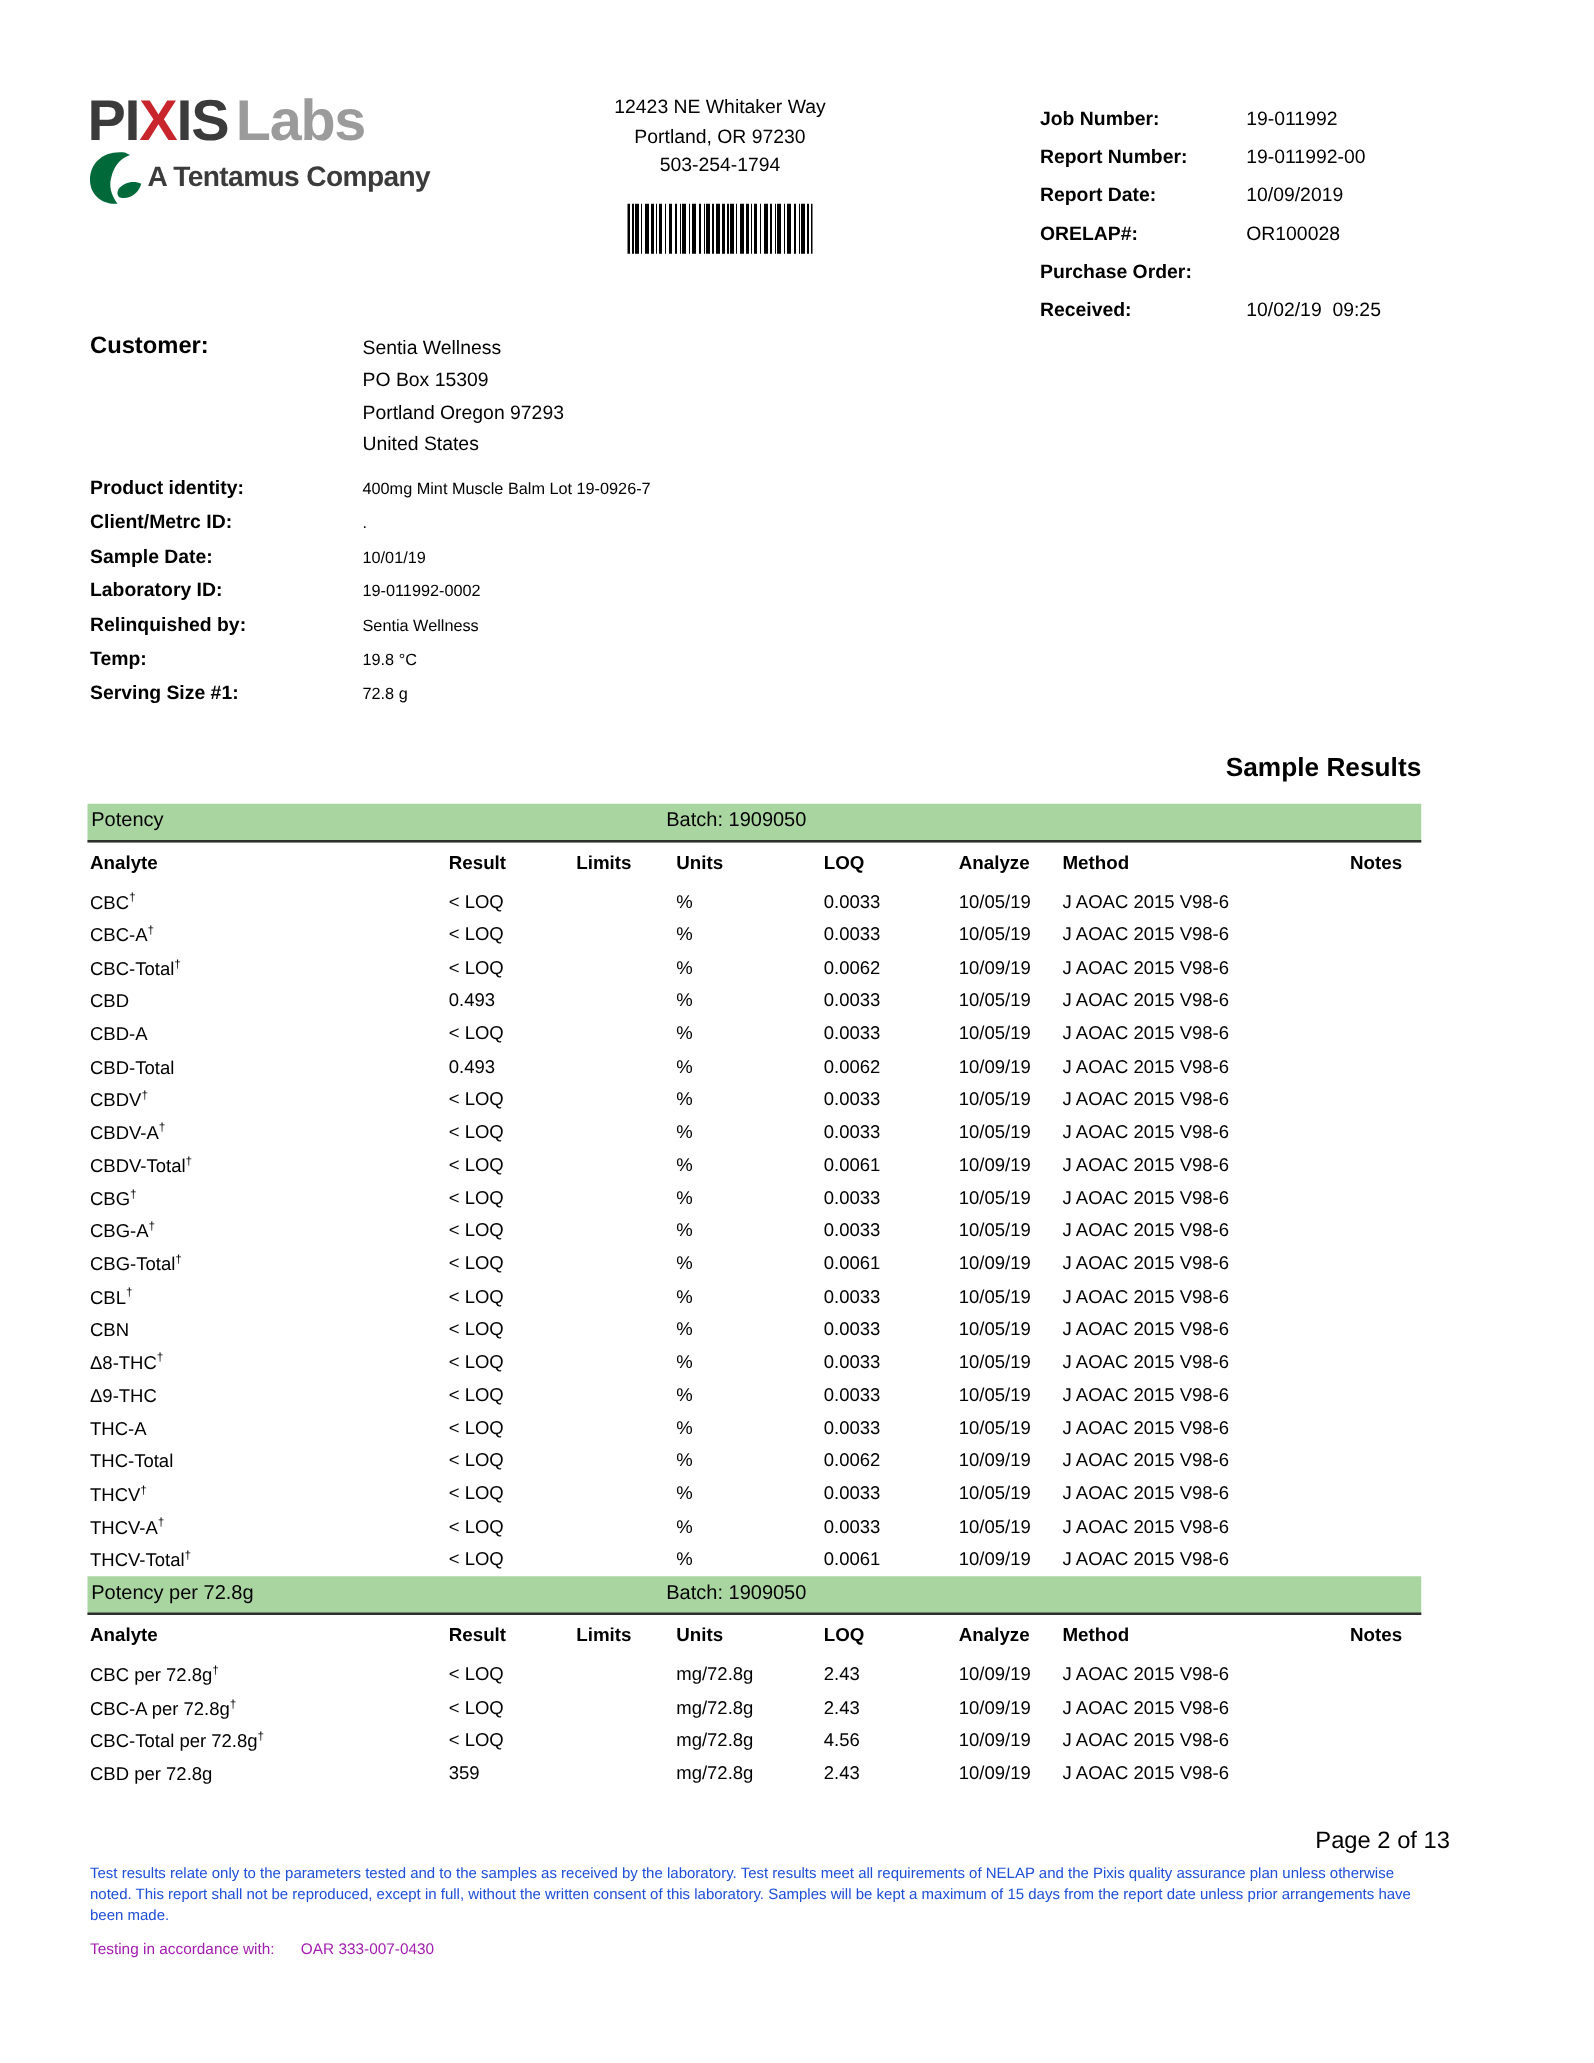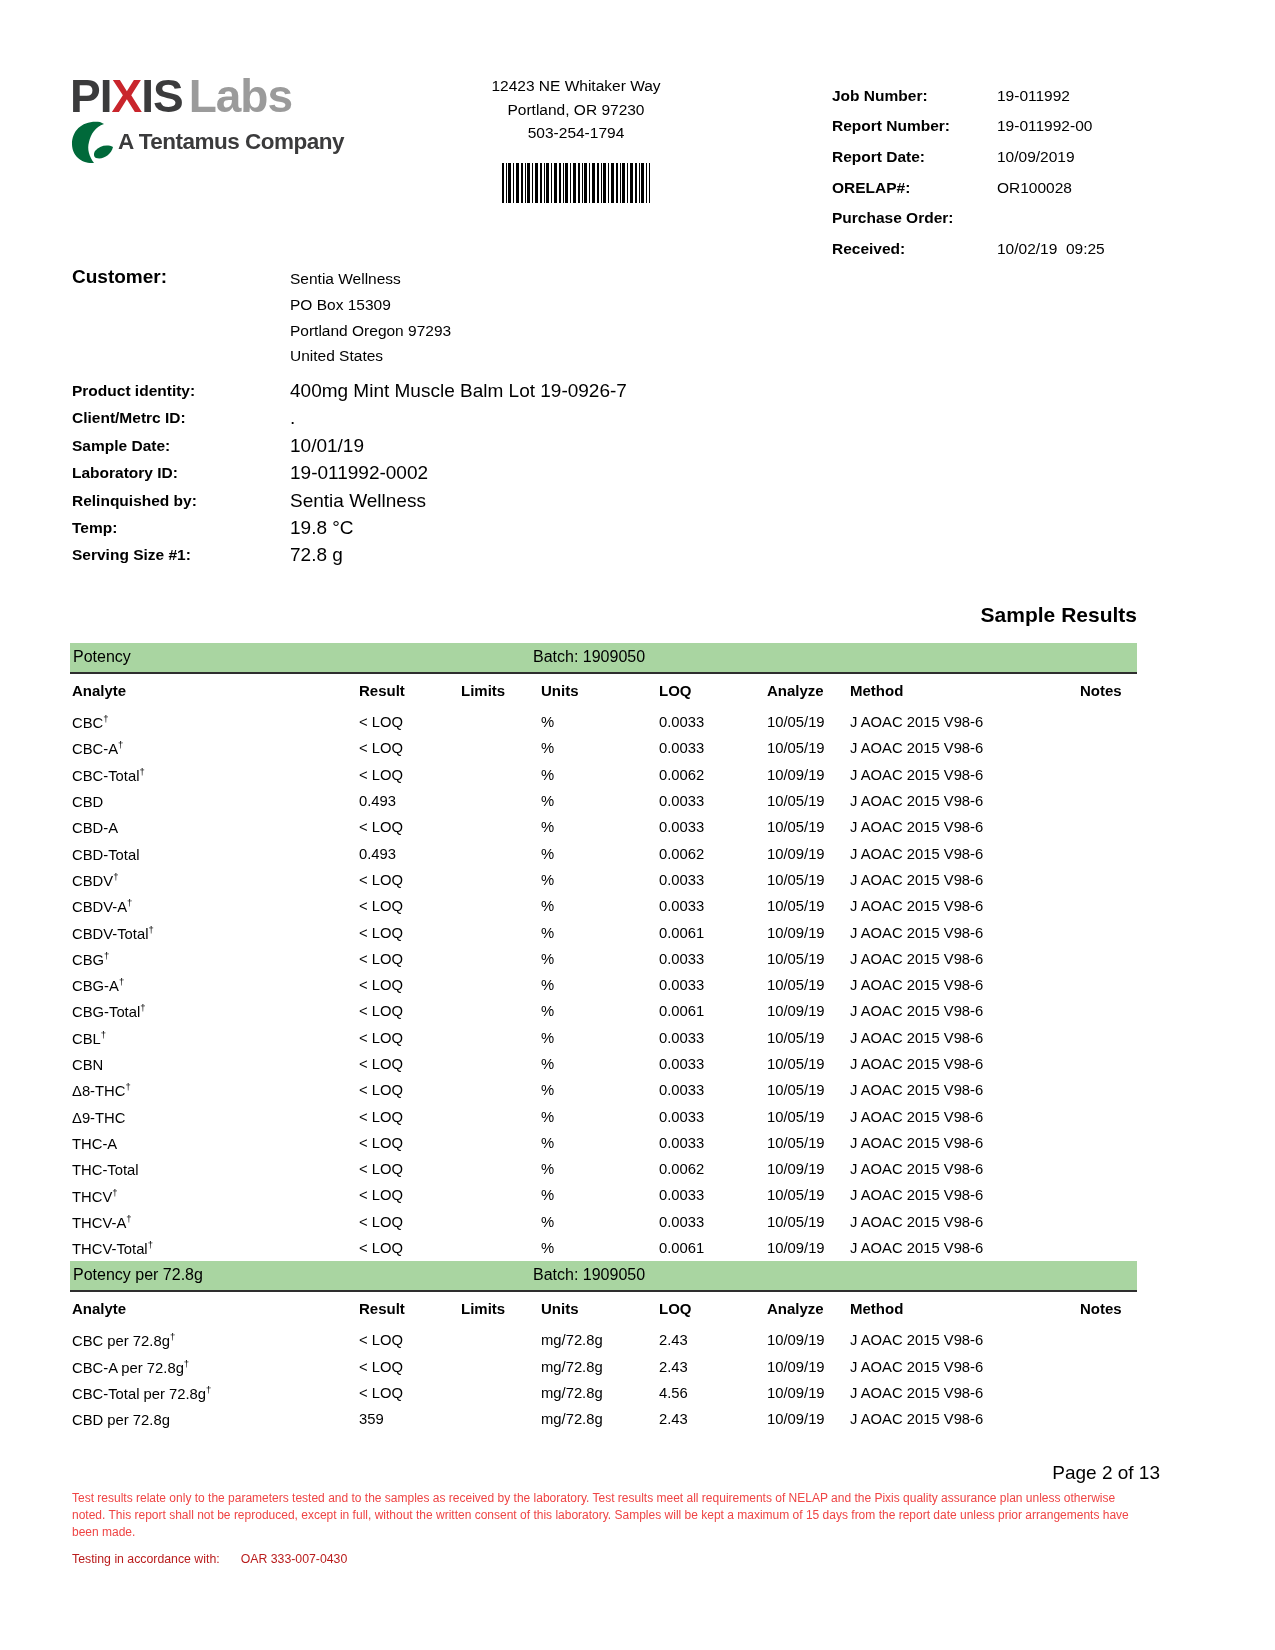--- a/index.html
+++ b/index.html
@@ -29,41 +29,41 @@
   .ri-row { display:flex; height:30.7px; align-items:flex-end;margin-left:47px; }
   .ri-label { width:165px; font-weight:bold; font-size:15.5px; flex:none; }
   .ri-value { font-size:15.5px; white-space:pre; }
   
   .customer { position:absolute; left:72px; top:266px; display:flex; }
   .cust-label { width:218px; font-weight:bold; font-size:19px; flex:none; }
   .cust-lines { font-size:15.5px; line-height:25.8px; }
   .sample-info { position:absolute; left:72px; top:377px; }
   .si-row { display:flex; line-height:27.4px; }
   .si-label { width:218px; font-weight:bold; font-size:15.5px; flex:none; }
-  .si-value { font-size:19px; }
+  .si-value { font-size:13px; }
   
   .results { position:absolute; left:70px; top:602px; width:1067px; }
   .section-title { text-align:right; font-size:21px; font-weight:bold; line-height:25px;
                    margin:0 0 16px 0; }
   .band { position:relative; background:#a9d5a1; height:29px;
           border-bottom:2px solid #2e2e2e; }
   .band-title { position:absolute; left:3px; top:5px; font-size:16px; }
   .band-batch { position:absolute; left:463px; top:5px; font-size:16px; }
   .results-table { width:1067px; border-collapse:collapse; table-layout:fixed; }
   .results-table th { text-align:left; font-weight:bold; font-size:15px;
                       padding:8px 0 10px 0; }
   .results-table td { font-size:14.8px; height:26.3px; padding:0; vertical-align:middle;
                       overflow:hidden; white-space:nowrap; }
   .c-analyte { padding-left:2px !important; }
   .results-table sup { font-size:9.5px; }
   
   .page-num { position:absolute; top:1462px; right:115px; font-size:19px; }
   .disclaimer { position:absolute; left:72px; top:1490px; width:1063px;
-                font-size:12px; line-height:1.42; color:#ef4444; }
-  .accordance { position:absolute; left:72px; top:1552px; font-size:12.3px; color:#b91c1c; }
+                font-size:12px; line-height:1.42; color:#1d4ed8; }
+  .accordance { position:absolute; left:72px; top:1552px; font-size:12.3px; color:#a21caf; }
   .accordance-value { margin-left:21px; }
 </style>
 </head>
 <body>
 
 <div class="page">
 
   <div class="logo">
     <div class="logo-word"><span class="logo-dark">PI</span><span class="logo-red">X</span><span class="logo-dark">IS</span><span class="logo-gray">Labs</span></div>
     <div class="logo-tagline">

